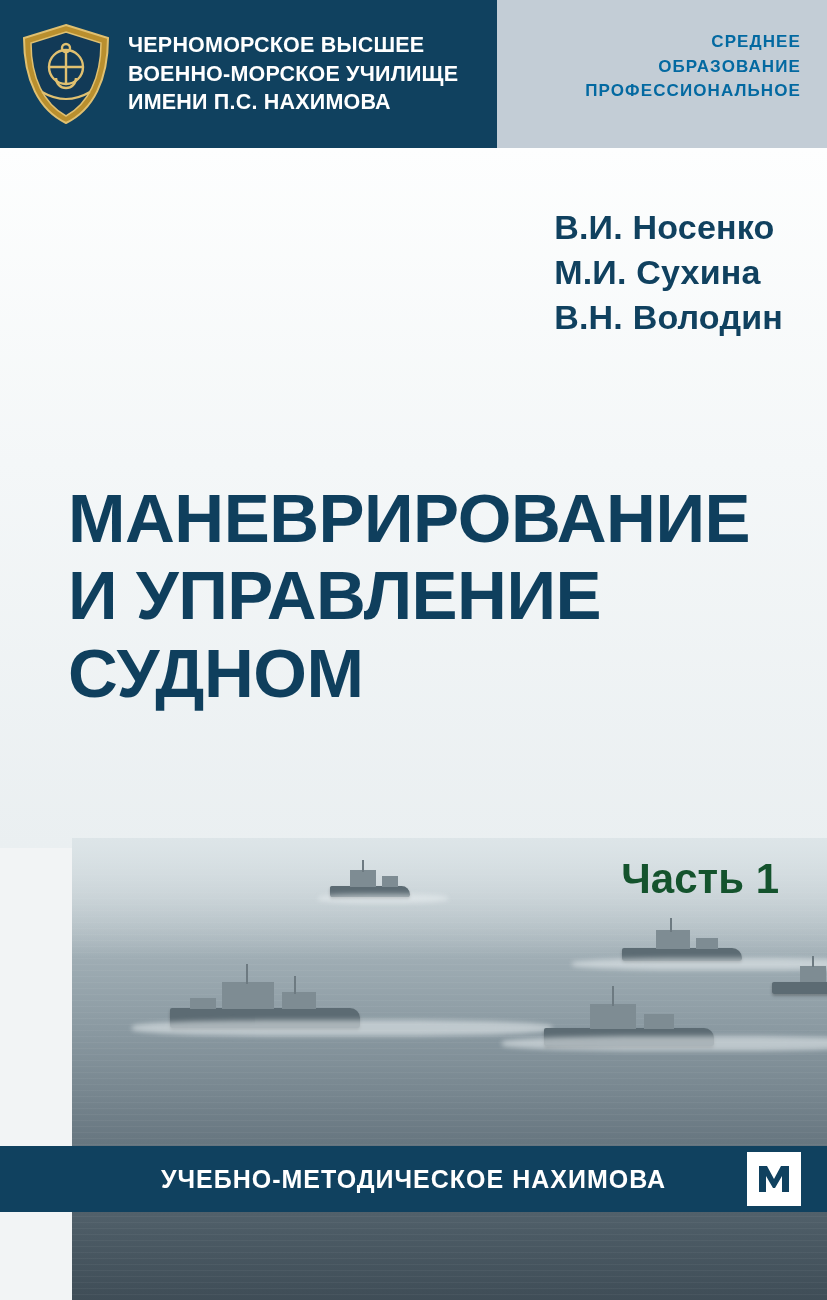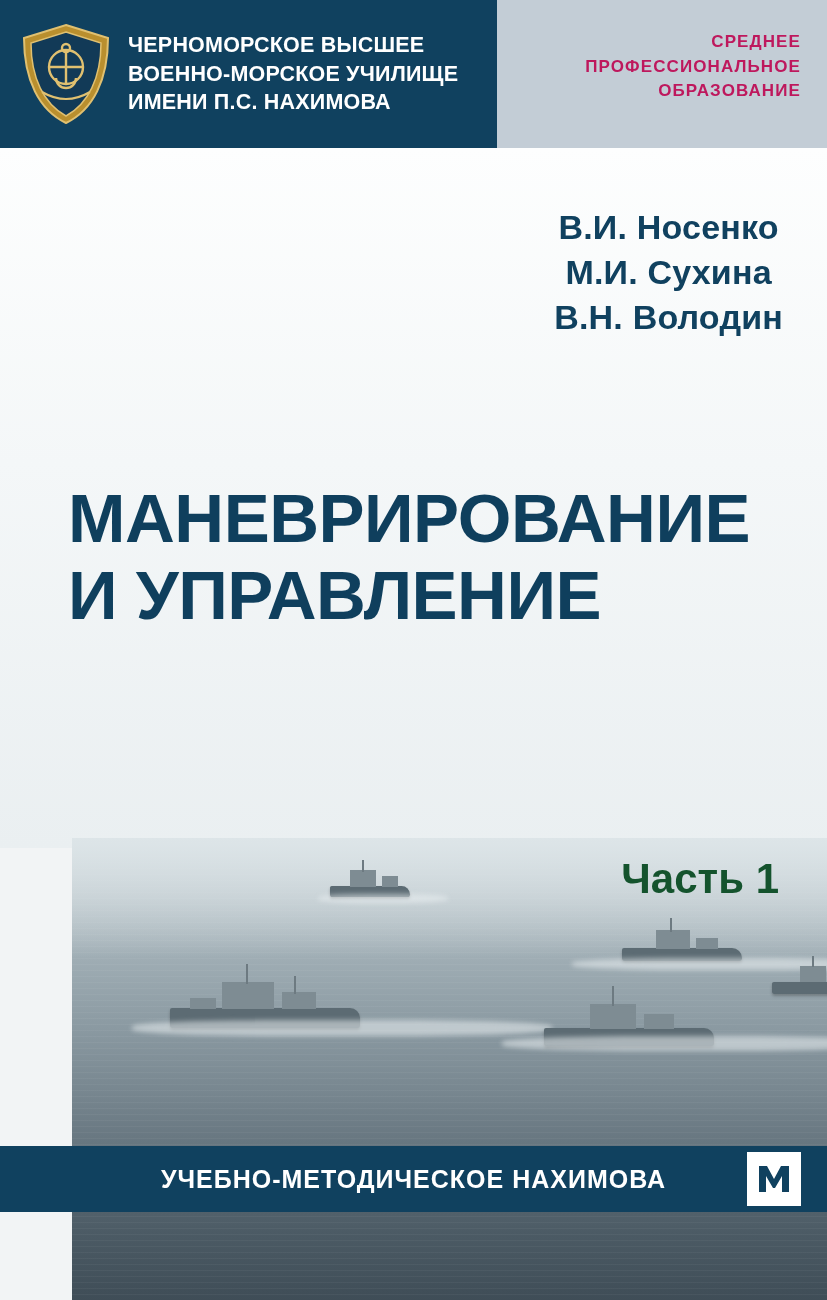--- a/index.html
+++ b/index.html
@@ -54,21 +54,21 @@
   .univ-name div { white-space: nowrap; }
   .header-right {
     width: 330px;
     height: 148px;
     background: #c3cdd6;
     box-sizing: border-box;
     padding: 30px 26px 0 22px;
     text-align: right;
   }
   .series-name {
-    color: #be185d;
+    color: #0369a1;
     font-size: 17px;
     font-weight: bold;
     line-height: 1.45;
     letter-spacing: 1.1px;
     text-transform: uppercase;
   }
 
   
   .bg-top {
     position: absolute;
@@ -139,21 +139,21 @@
     position: absolute;
     background: #6d7a81;
     width: 2px;
   }
 
   
   .authors {
     position: absolute;
     right: 44px;
     top: 205px;
-    text-align: center;
+    text-align: left;
     color: #10415f;
     font-size: 34px;
     font-weight: bold;
     line-height: 1.33;
     letter-spacing: .2px;
   }
 
   
   .title {
     position: absolute;
@@ -229,22 +229,22 @@
       <div class="univ-name">
         <div>ЧЕРНОМОРСКОЕ ВЫСШЕЕ</div>
         <div>ВОЕННО-МОРСКОЕ УЧИЛИЩЕ</div>
         <div>ИМЕНИ П.С. НАХИМОВА</div>
       </div>
     </div>
 
     <div class="header-right">
       <div class="series-name">
         <div>СРЕДНЕЕ</div>
+        <div>ОБРАЗОВАНИЕ</div>
         <div>ПРОФЕССИОНАЛЬНОЕ</div>
-        <div>ОБРАЗОВАНИЕ</div>
       </div>
     </div>
   </div>
 
   <div class="bg-top"></div>
 
   <div class="photo">
     <div class="sea"></div>
     <div class="haze"></div>
 
@@ -291,20 +291,21 @@
 
   <div class="authors">
     <div>В.И. Носенко</div>
     <div>М.И. Сухина</div>
     <div>В.Н. Володин</div>
   </div>
 
   <div class="title">
     <div>МАНЕВРИРОВАНИЕ</div>
     <div>И УПРАВЛЕНИЕ</div>
+    <div>СУДНОМ</div>
   </div>
 
   <div class="part">Часть 1</div>
 
   <div class="footer">
     <div class="footer-text">УЧЕБНО-МЕТОДИЧЕСКОЕ НАХИМОВА</div>
   </div>
   <div class="publisher-logo">
     <svg width="40" height="40" viewBox="0 0 40 40" xmlns="http://www.w3.org/2000/svg">
       <rect x="0" y="0" width="40" height="40" fill="#ffffff"></rect>

